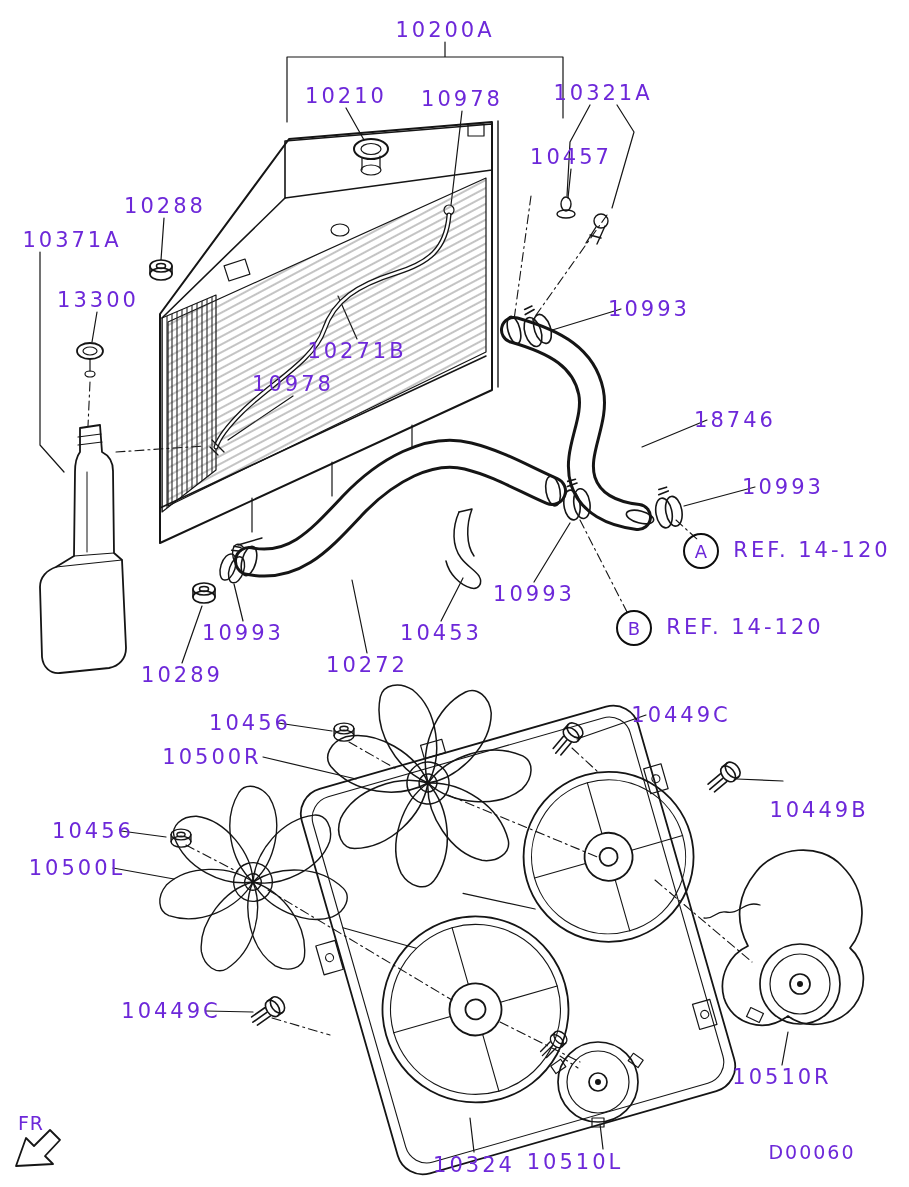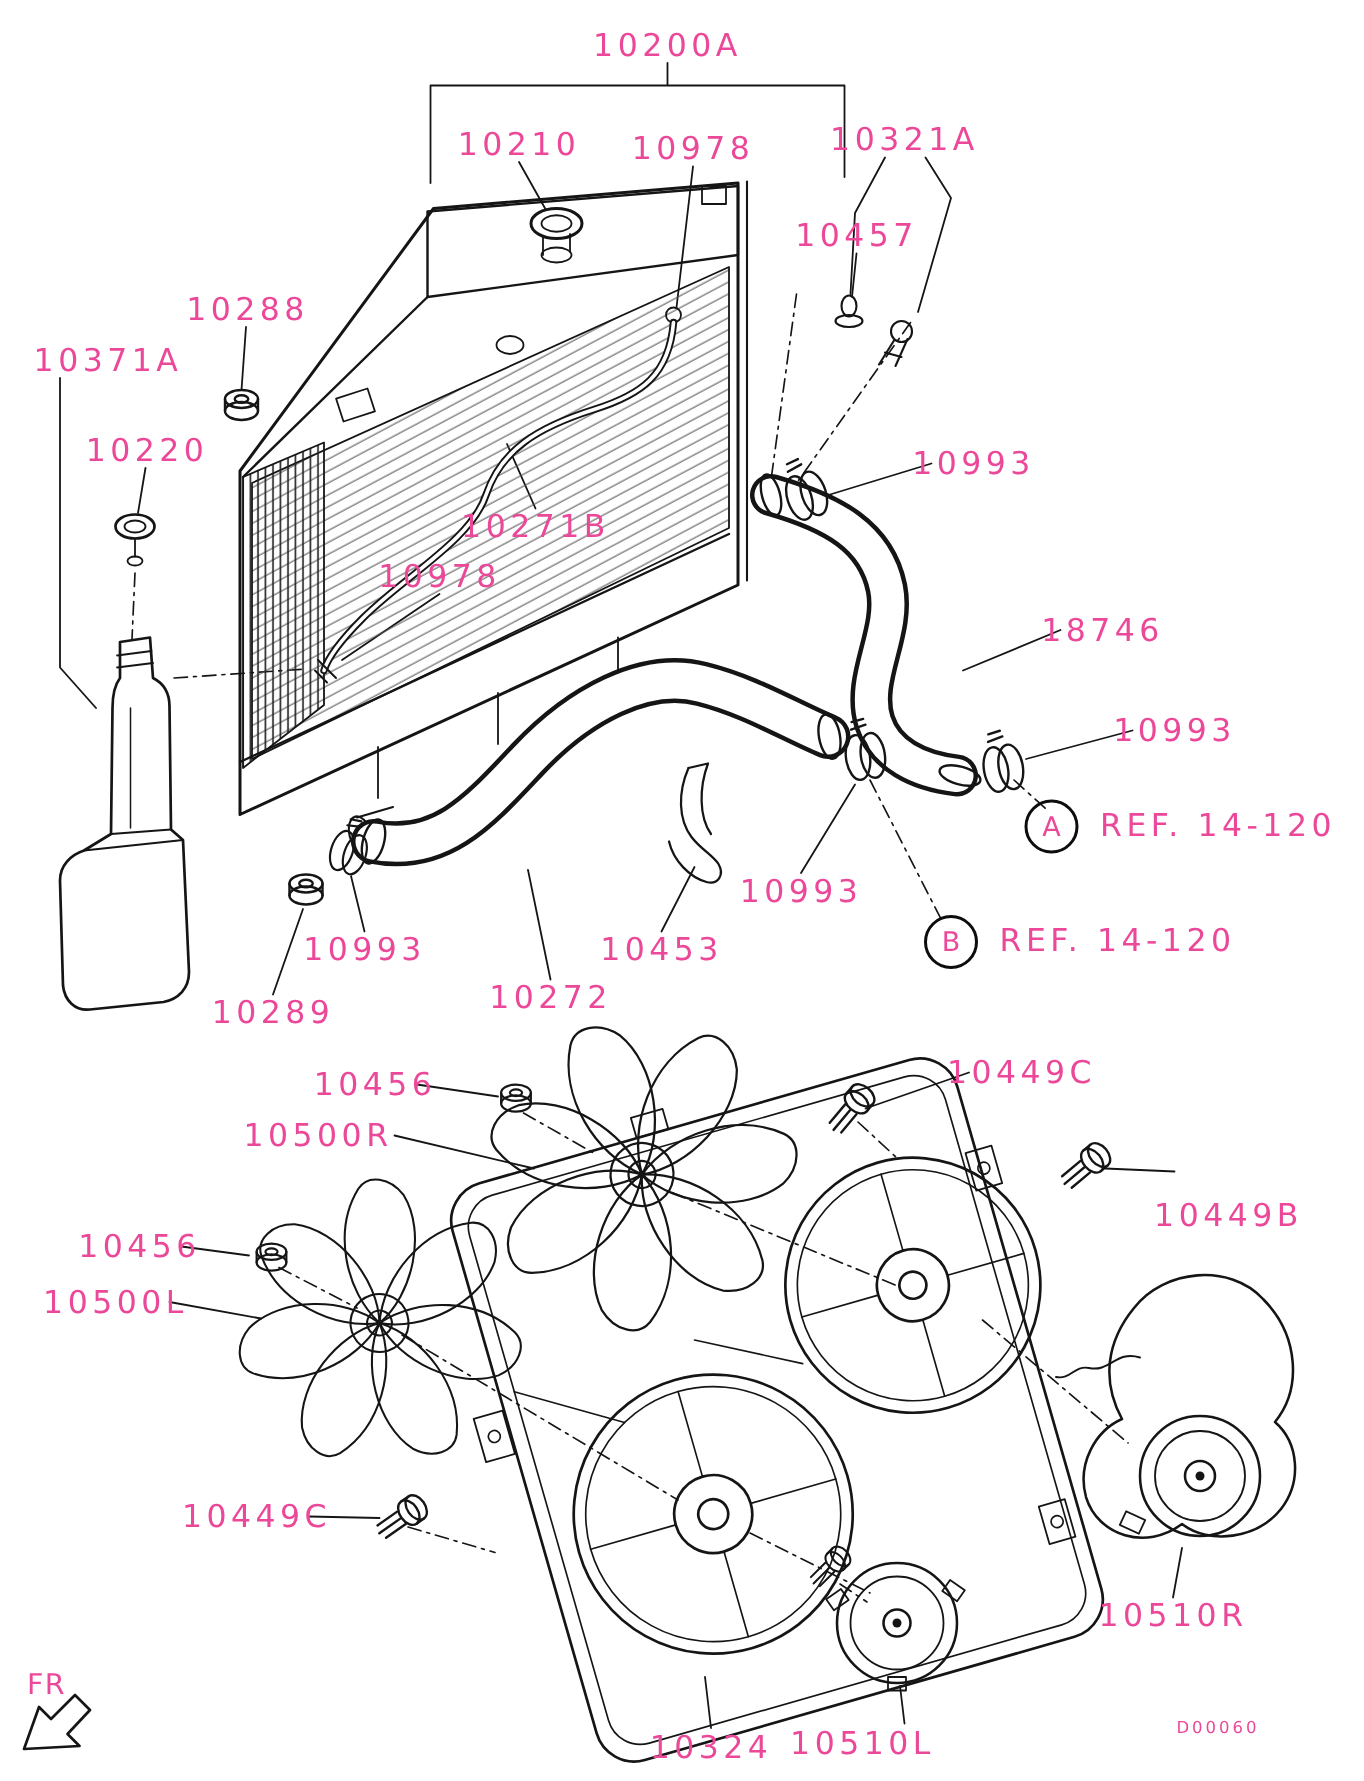--- a/index.html
+++ b/index.html
@@ -3,28 +3,28 @@
 <meta charset="utf-8">
 <style>
   html,body{margin:0;padding:0;background:#fff;}
   .stage{
     position:relative;width:909px;height:1187px;background:#ffffff;
     font-family:"DejaVu Sans","Liberation Sans",sans-serif;overflow:hidden;color:#0d0d0d;
   }
   .stage svg{position:absolute;left:0;top:0;}
   .callout{
     position:absolute;transform:translate(-50%,-50%);
-    font-size:21px;letter-spacing:3px;white-space:nowrap;color:#ec4899;
+    font-size:21px;letter-spacing:3px;white-space:nowrap;color:#6d28d9;
   }
   .callout.circle{
     width:32px;height:32px;border:2px solid #0d0d0d;border-radius:50%;
     display:flex;align-items:center;justify-content:center;
     letter-spacing:0;font-size:18px;
   }
-  .callout.code{font-size:11px;letter-spacing:2px;}
+  .callout.code{font-size:19px;letter-spacing:2px;}
   .callout.fr{font-size:19px;font-weight:normal;letter-spacing:1px;}
 </style>
 </head>
 <body>
 
 <div class="stage">
 
 <svg width="909" height="1187" viewBox="0 0 909 1187">
   <defs>
     <pattern id="coreHatch" width="7" height="7" patternUnits="userSpaceOnUse" patternTransform="rotate(62)">
@@ -268,21 +268,21 @@
 </svg>
 
 <div>
       <div class="callout" style="left: 445px; top: 30px;">10200A</div>
       <div class="callout" style="left: 346px; top: 96px;">10210</div>
       <div class="callout" style="left: 462px; top: 99px;">10978</div>
       <div class="callout" style="left: 603px; top: 93px;">10321A</div>
       <div class="callout" style="left: 571px; top: 157px;">10457</div>
       <div class="callout" style="left: 165px; top: 206px;">10288</div>
       <div class="callout" style="left: 72px; top: 240px;">10371A</div>
-      <div class="callout" style="left: 98px; top: 300px;">10220</div>
+      <div class="callout" style="left: 98px; top: 300px;">13300</div>
       <div class="callout" style="left: 357px; top: 351px;">10271B</div>
       <div class="callout" style="left: 293px; top: 384px;">10978</div>
       <div class="callout" style="left: 649px; top: 309px;">10993</div>
       <div class="callout" style="left: 735px; top: 420px;">18746</div>
       <div class="callout" style="left: 783px; top: 487px;">10993</div>
       <div class="callout circle" style="left: 701px; top: 551px;">A</div>
       <div class="callout" style="left: 812px; top: 550px;">REF. 14-120</div>
       <div class="callout" style="left: 534px; top: 594px;">10993</div>
       <div class="callout circle" style="left: 634px; top: 628px;">B</div>
       <div class="callout" style="left: 745px; top: 627px;">REF. 14-120</div>

